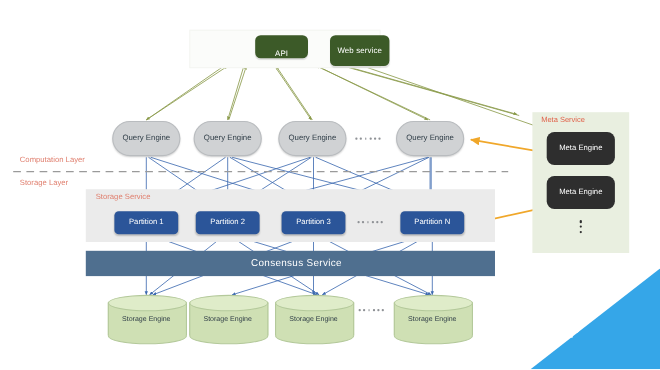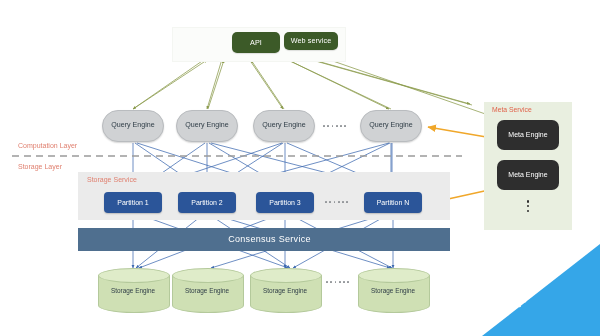--- a/index.html
+++ b/index.html
@@ -288,24 +288,24 @@
       <line x1="498" y1="188" x2="430" y2="203" marker-end="url(#ah-orange)"></line>
     </g>
 
     <g stroke="#8a9a4a" stroke-width="0.75" fill="none">
       <line x1="330" y1="60" x2="494" y2="117" marker-end="url(#ah-green-s)"></line>
     </g>
   </svg>
 
   <div class="service-panel" style="left:172px; top:27px; width:172px; height:33px;"></div>
 
-  <div class="node service-box" style="left:232px; top:32px; width:48px; height:21px;">
+  <div class="node service-box" style="left:232px; top:32px; width:48px; height:21px;align-items:flex-end;">
     <span>API</span>
   </div>
-  <div class="node service-box" style="left:284px; top:32px; width:54px; height:18px;">
+  <div class="node service-box" style="left:300px; top:32px; width:54px; height:28px;">
     <span>Web service</span>
   </div>
 
   <div class="layer-label" style="left:18px; top:142px;">Computation Layer</div>
   <div class="layer-label" style="left:18px; top:163px;">Storage Layer</div>
 
   <div class="node query-box" style="left:102px; top:110px; width:62px; height:32px;">
     <span>Query Engine</span>
   </div>
   <div class="node query-box" style="left:176px; top:110px; width:62px; height:32px;">

